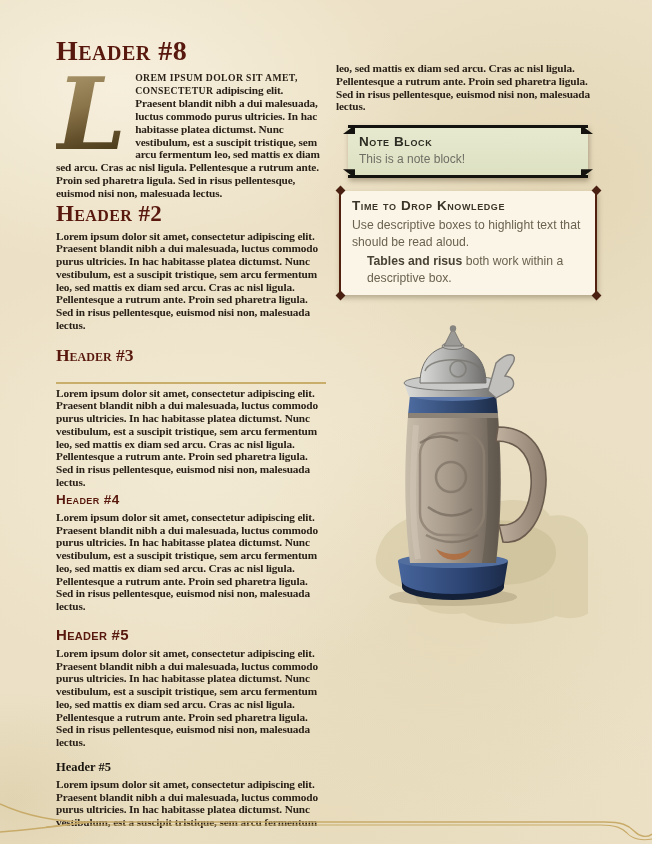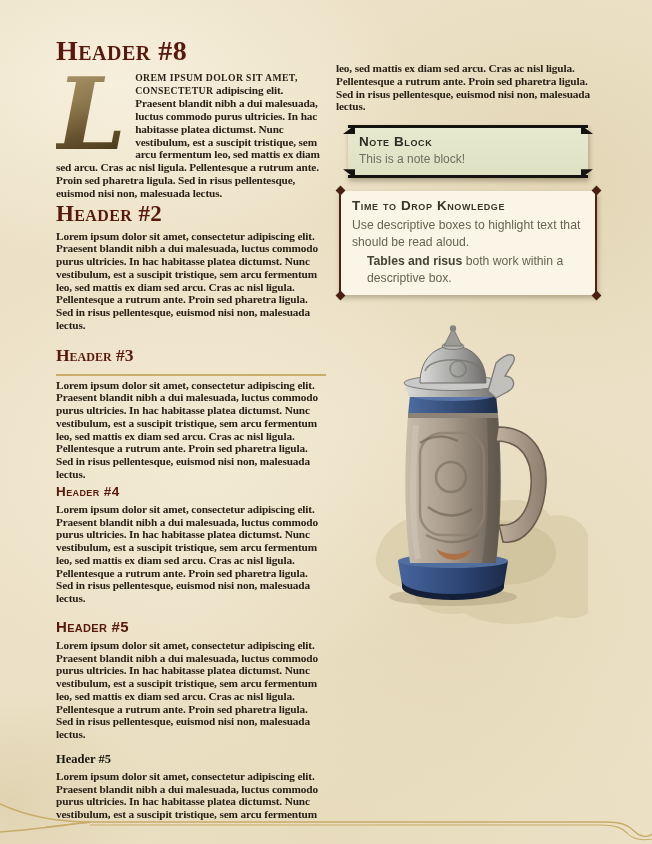--- a/index.html
+++ b/index.html
@@ -14,21 +14,21 @@
       radial-gradient(ellipse 500px 260px at 50% 97%, rgba(228,216,182,0.6), rgba(228,216,182,0) 75%),
       radial-gradient(ellipse 200px 160px at 2% 95%, rgba(214,199,160,0.55), rgba(214,199,160,0) 70%);
     font-family:"Liberation Serif", serif;
   }
   .col{position:absolute;}
   .col-left{left:56px;top:36px;width:270px;}
   .col-right{left:336px;top:62px;width:264px;}
 
   .h1{font:bold 28px/1.05 "Liberation Serif",serif;font-variant:small-caps;color:#58180d;letter-spacing:.5px;}
   .h2{font:bold 23px/1.1 "Liberation Serif",serif;font-variant:small-caps;color:#58180d;letter-spacing:.4px;margin-top:2px;}
-  .h3{font:bold 17.5px/1.2 "Liberation Serif",serif;font-variant:small-caps;color:#58180d;margin-top:13px;border-bottom:2px solid #c9ad6a;padding-bottom:8px;}
+  .h3{font:bold 17.5px/1.2 "Liberation Serif",serif;font-variant:small-caps;color:#58180d;margin-top:13px;border-bottom:2px solid #c9ad6a;padding-bottom:16px;}
   .h4{font:bold 13.5px/1.2 "Liberation Sans",sans-serif;font-variant:small-caps;color:#58180d;letter-spacing:.4px;margin-top:3px;}
   .h5{font:bold 15px/1.2 "Liberation Sans",sans-serif;font-variant:small-caps;color:#58180d;letter-spacing:.3px;margin-top:13px;}
   .h6{font:bold 12.5px/1.2 "Liberation Serif",serif;color:#19150f;margin-top:11px;}
 
   .body{font:bold 11.3px/1.13 "Liberation Serif",serif;color:#2a2118;margin:3px 0 0;letter-spacing:-0.15px;}
   .drop-para{margin-top:6px;}
   .dropcap{
     float:left;font:italic bold 100px/0.78 "DejaVu Serif",serif;
     margin:4px 9px 0 0;
     background:linear-gradient(165deg,#a8946a 0%,#8a744a 40%,#5f4c28 75%,#473817 100%);

